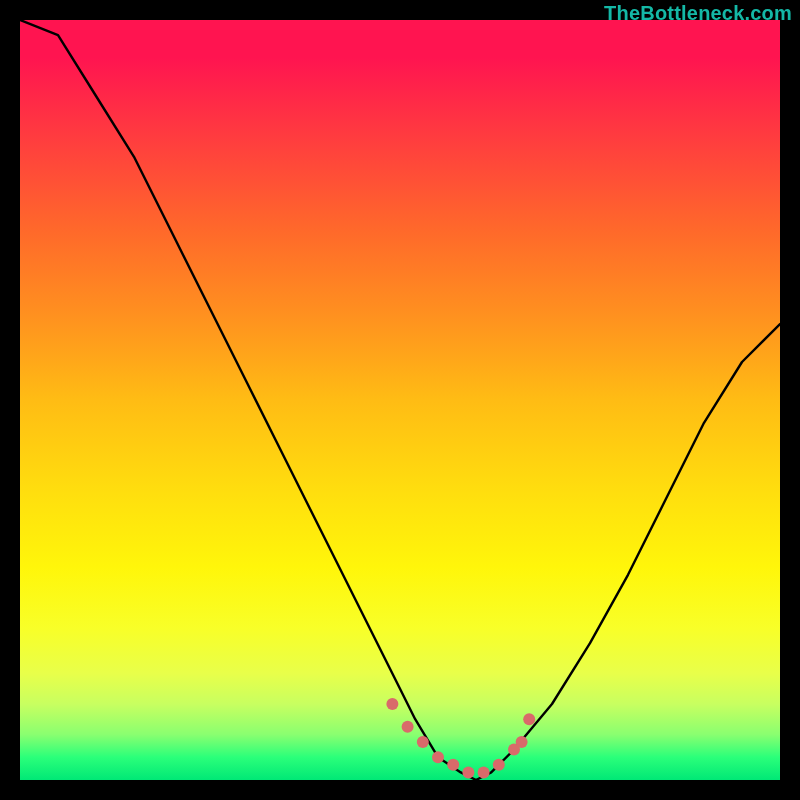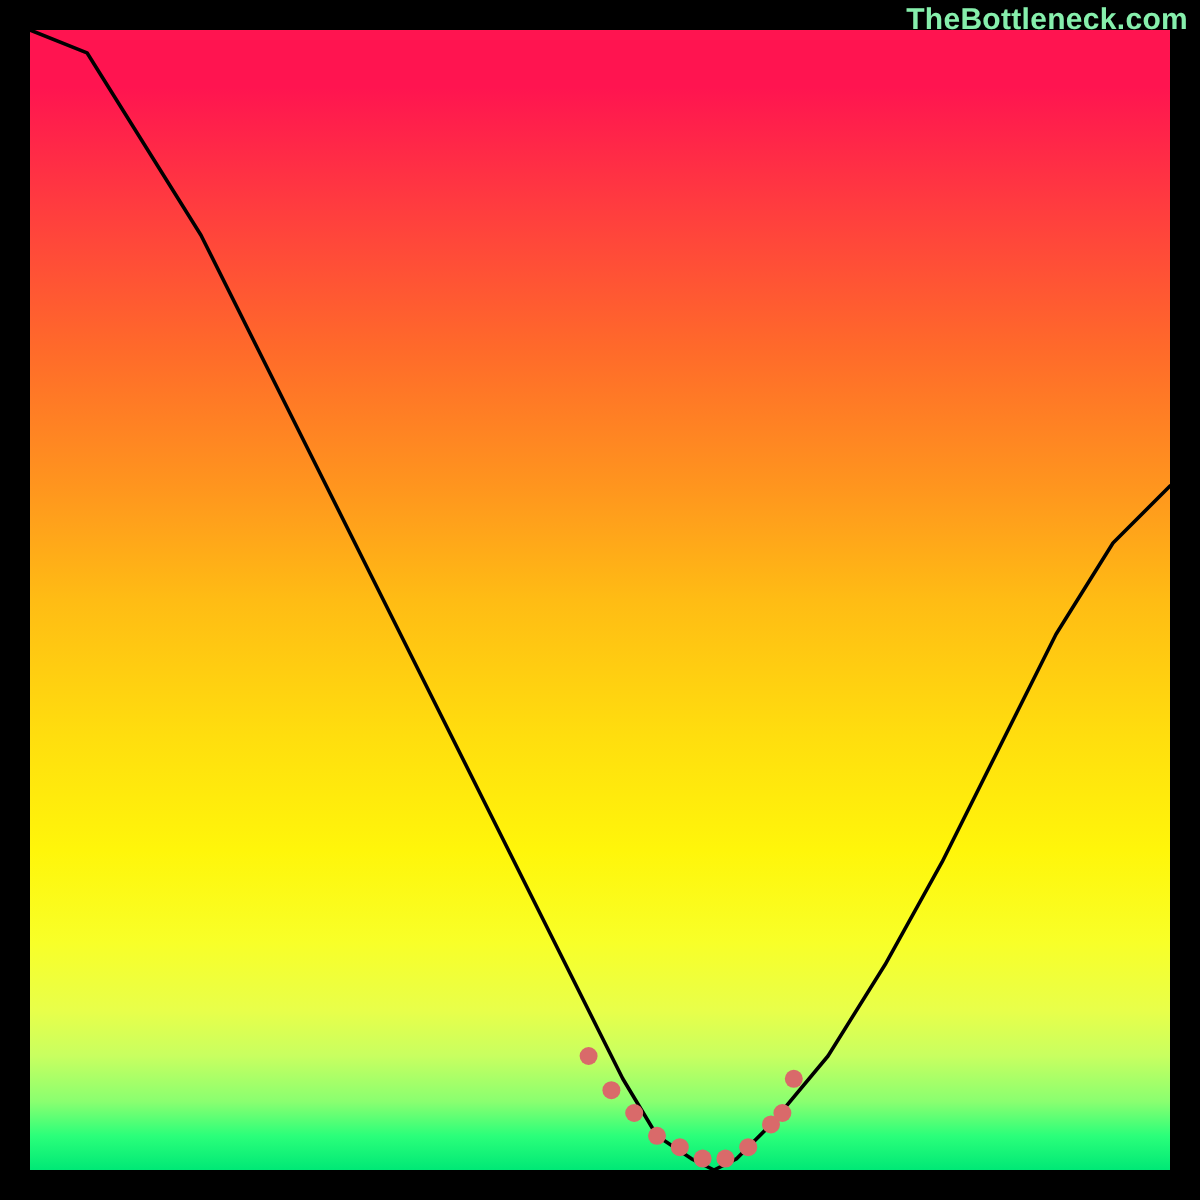--- a/index.html
+++ b/index.html
@@ -51,21 +51,21 @@
   }
   .dot-layer {
     position: absolute;
     inset: 0;
     pointer-events: none;
   }
   .watermark {
     position: absolute;
     top: 2px;
     right: 8px;
-    color: #86efac;
+    color: #14b8a6;
     font-size: 20px;
     font-weight: 600;
     letter-spacing: 0.2px;
     user-select: none;
   }
 </style>
 </head>
 <body>
 
 <div class="stage">

